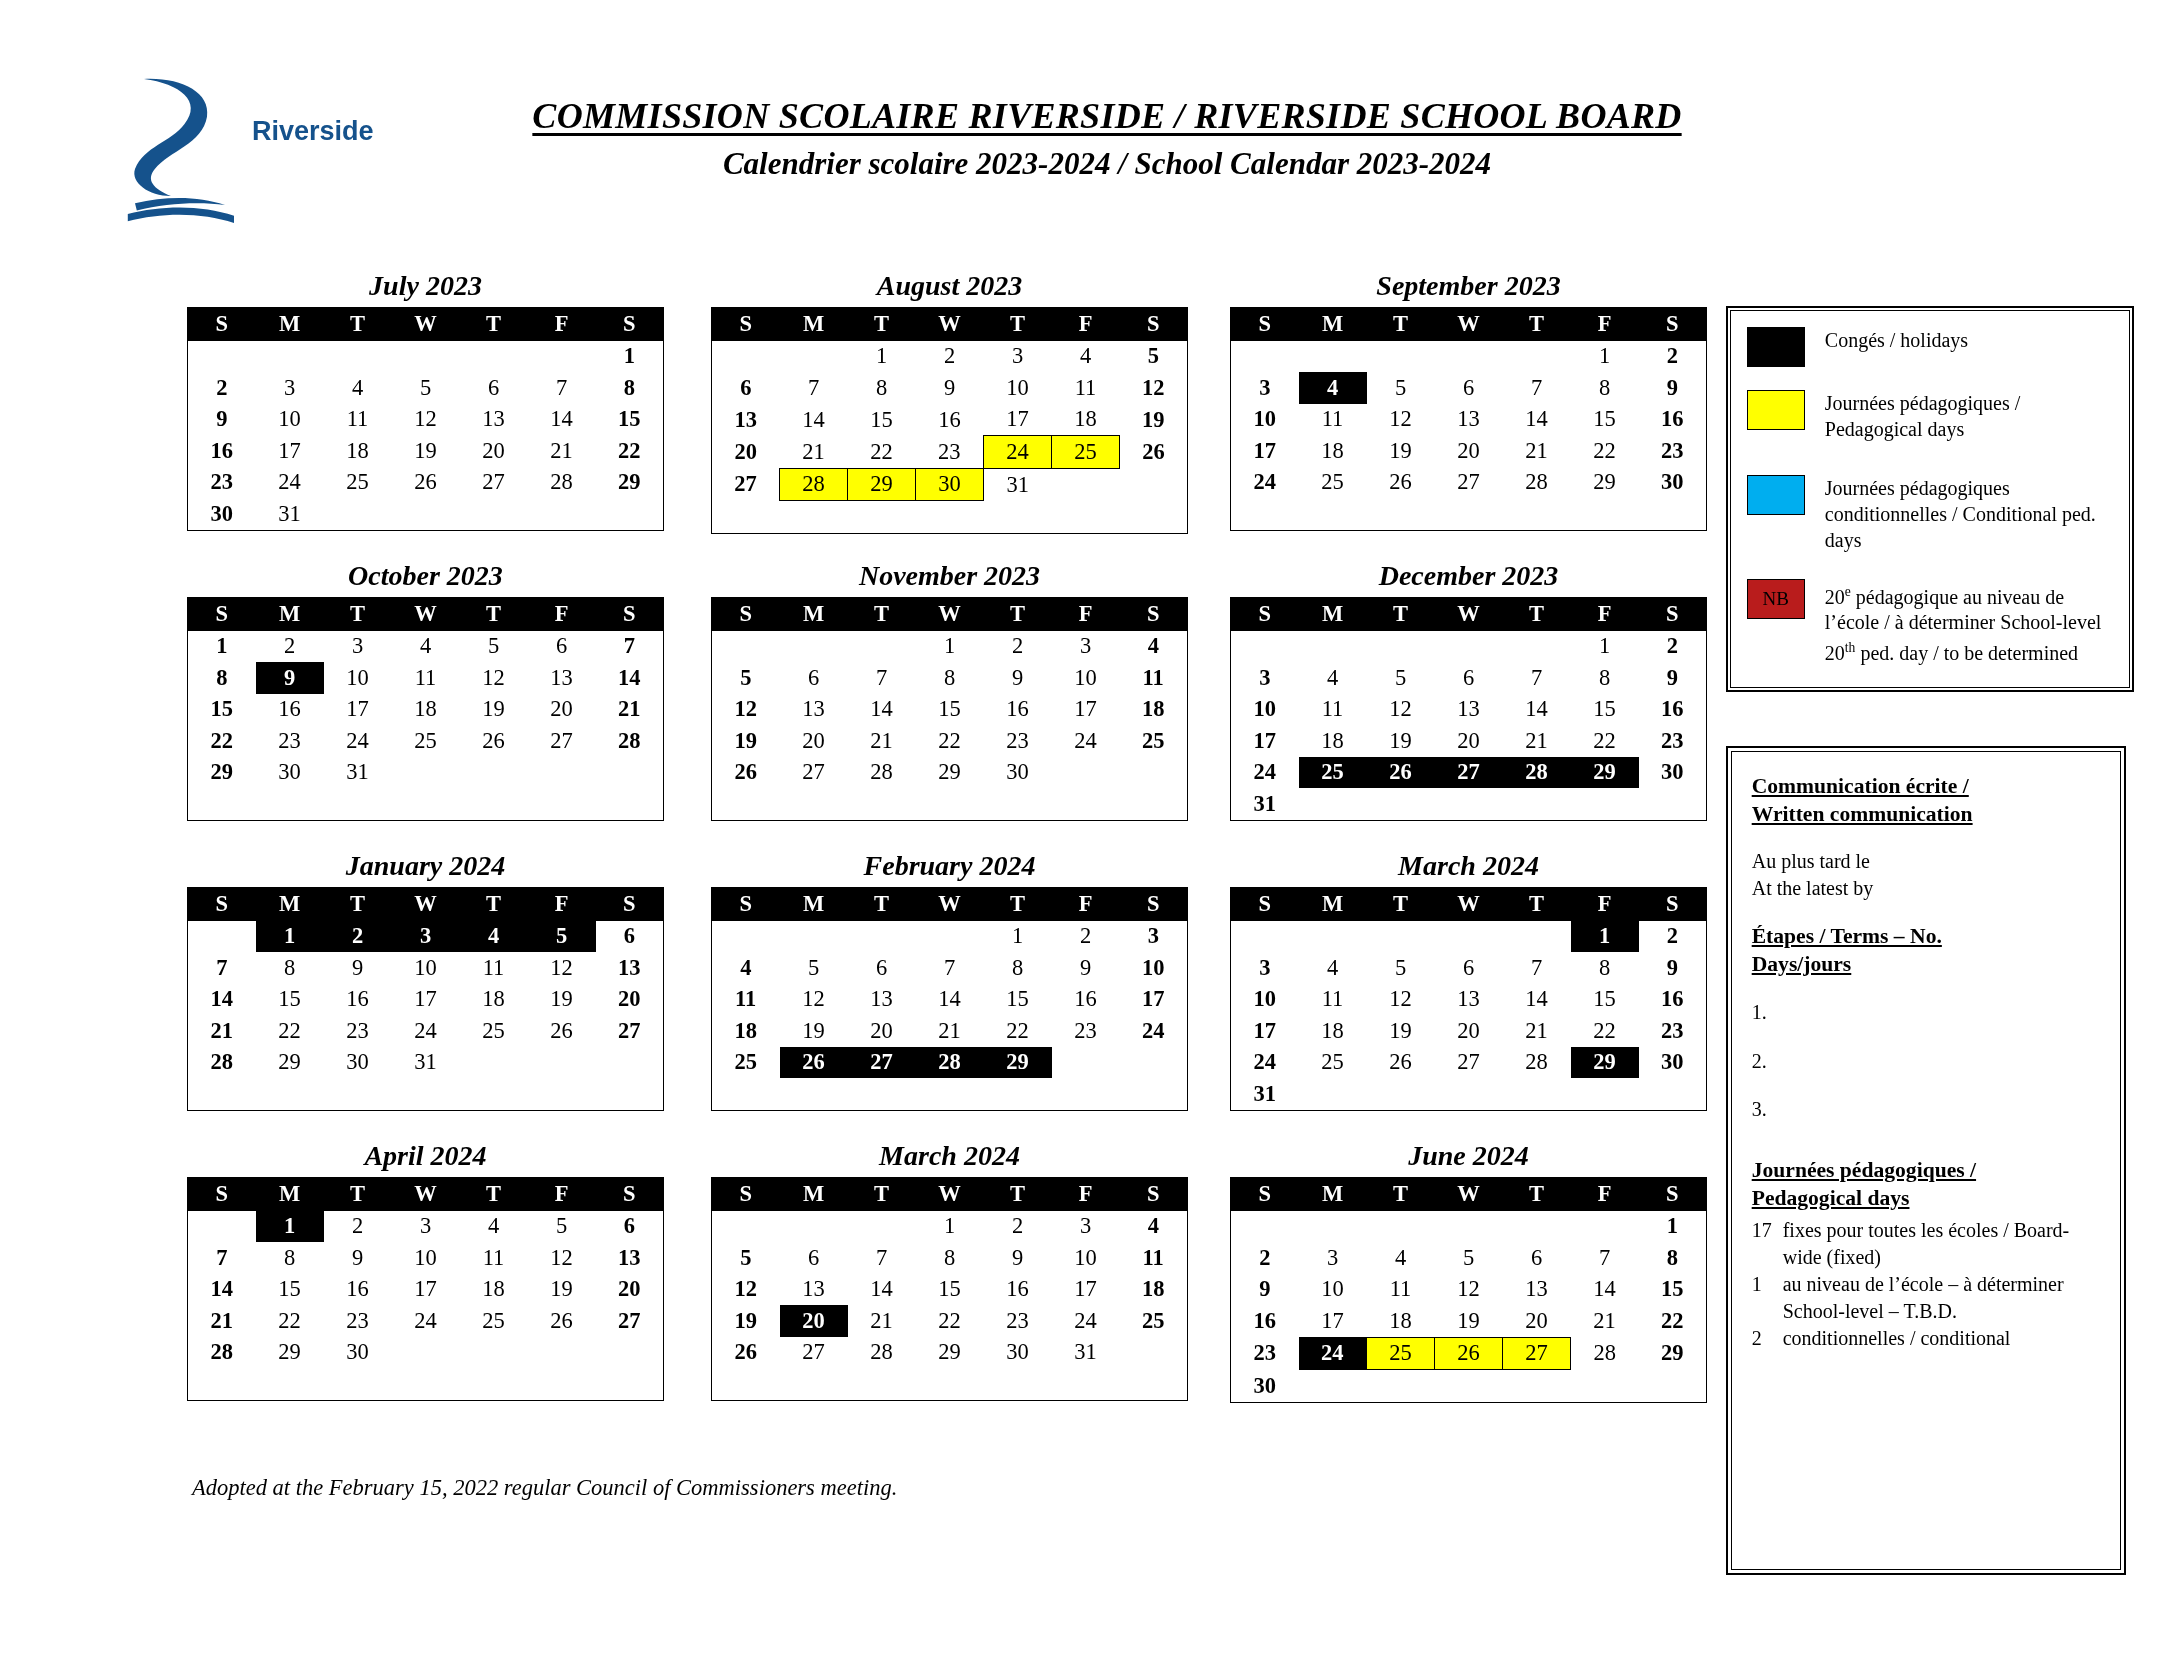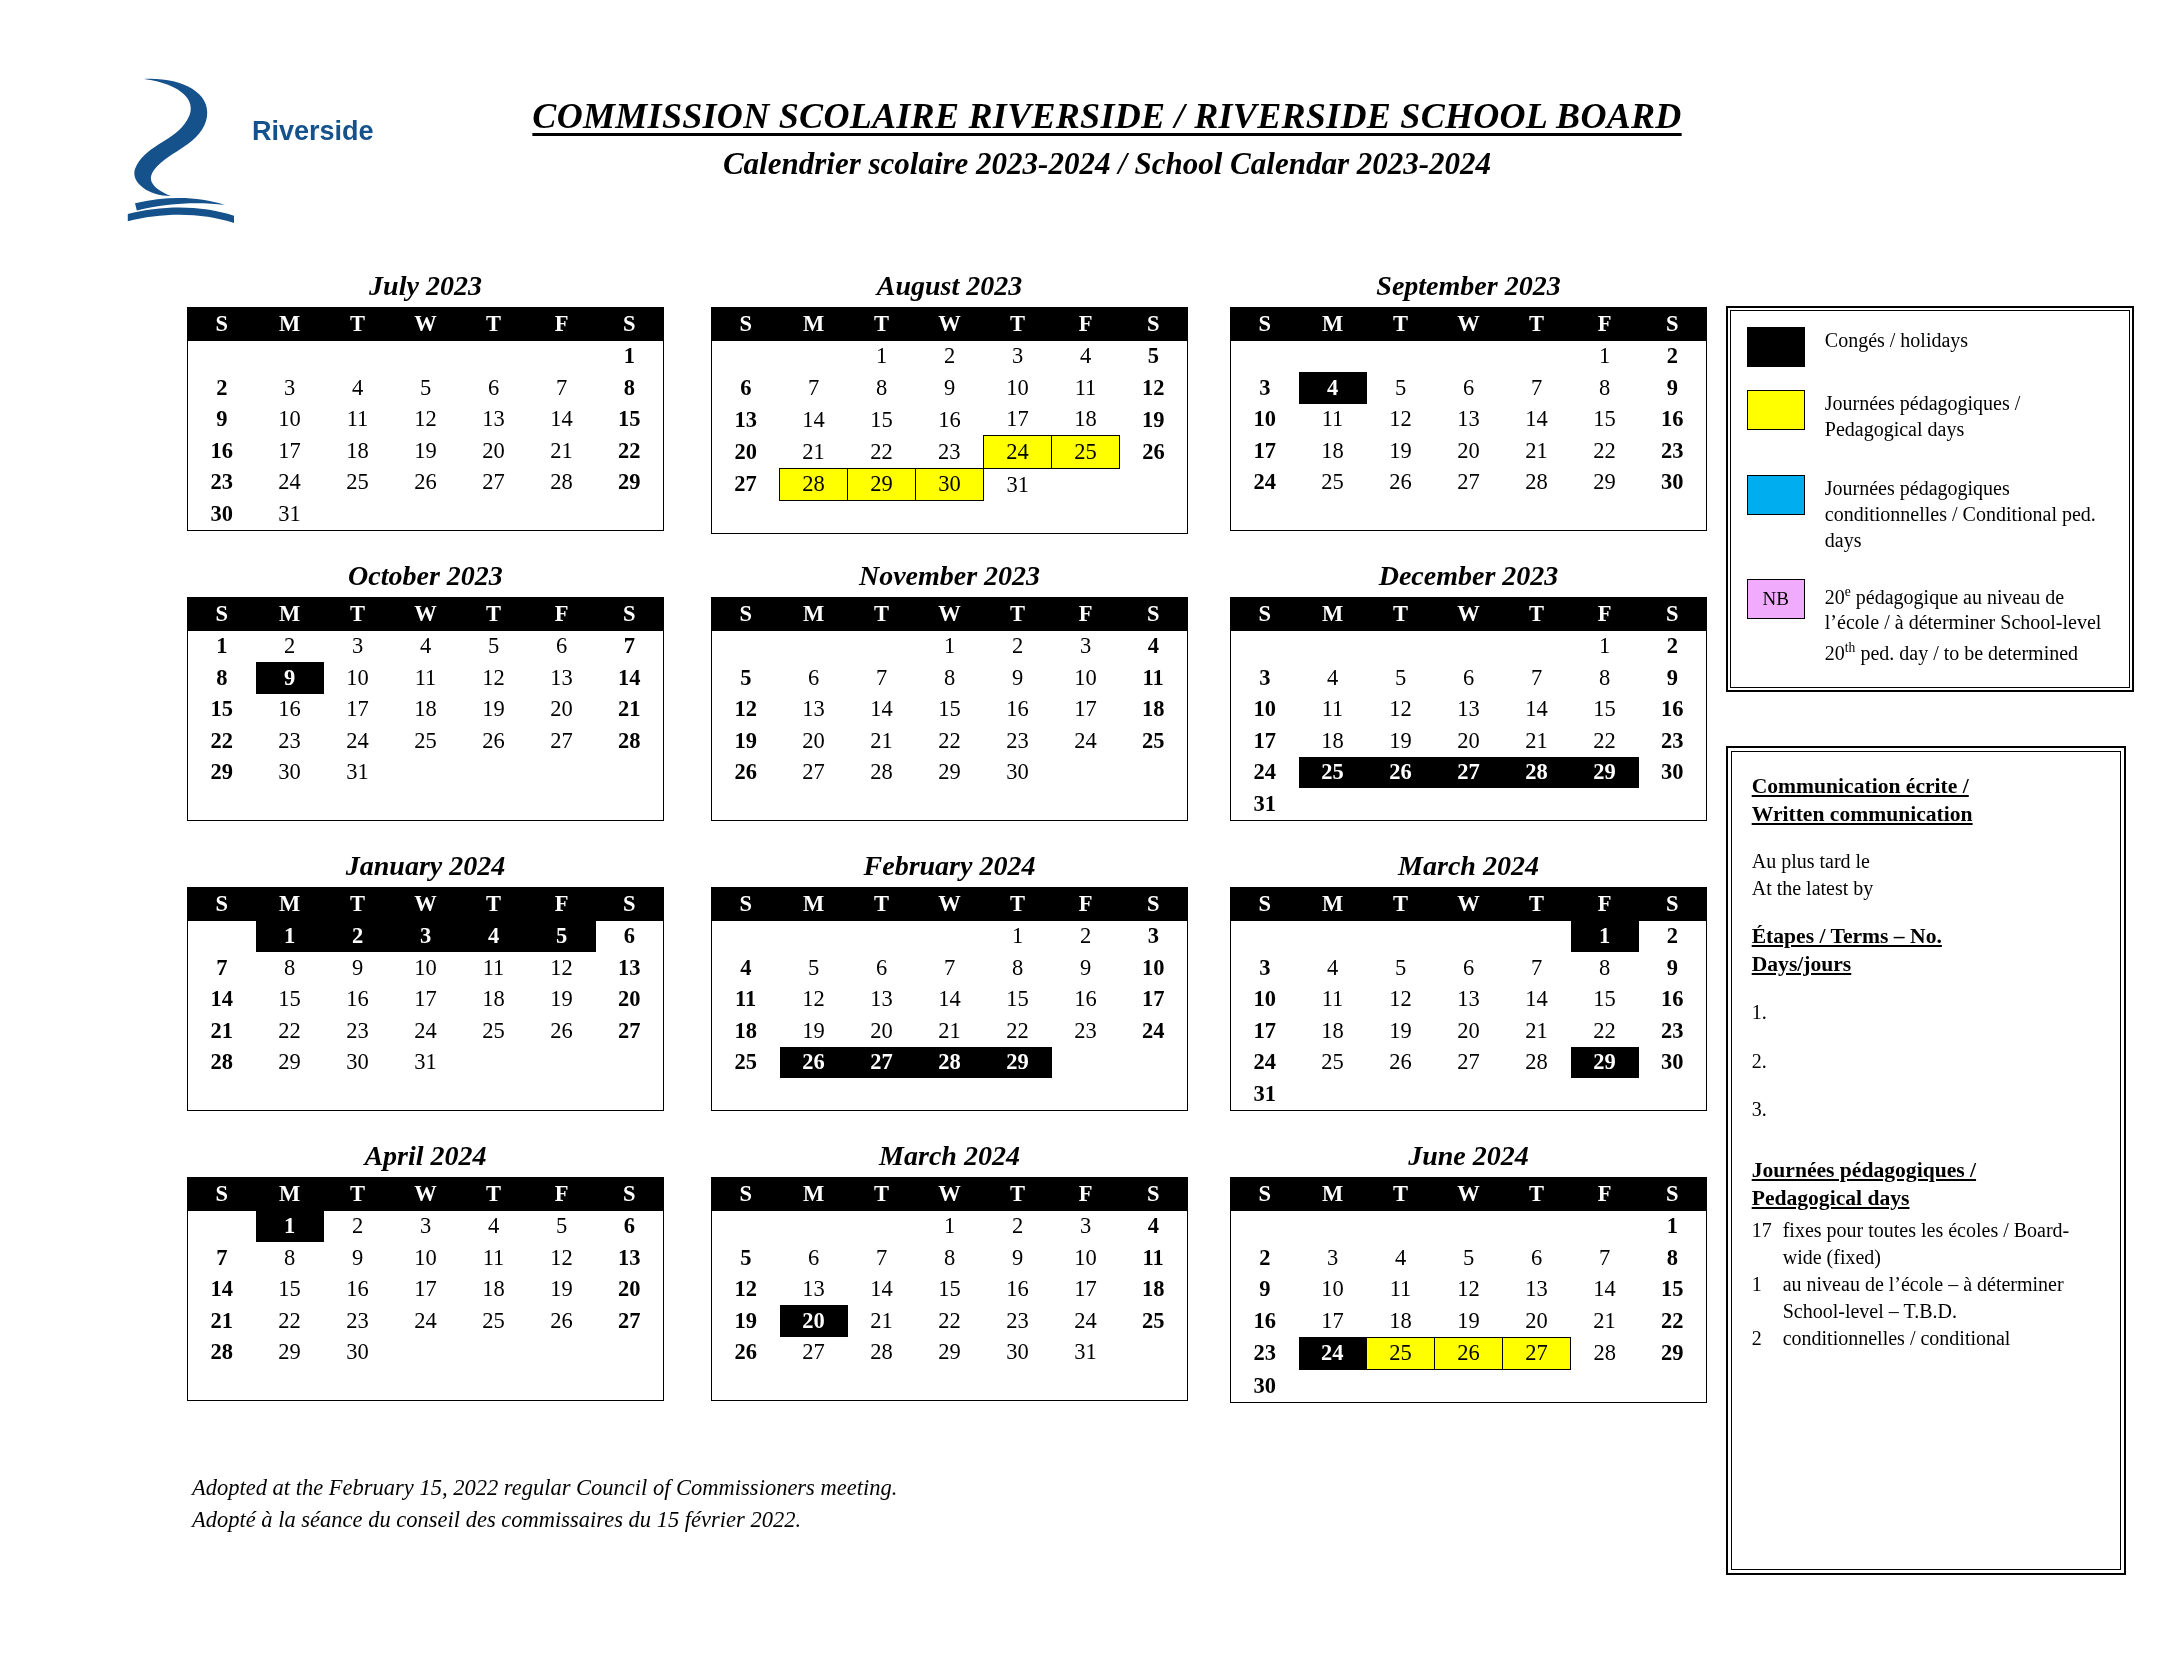--- a/index.html
+++ b/index.html
@@ -151,21 +151,21 @@
     width: 56px;
     height: 38px;
     border: 0.9px solid #000;
     flex: 0 0 auto;
     margin-right: 20px;
   }
   .sw.black { background: #000; }
   .sw.yellow { background: #ffff00; }
   .sw.blue { background: #00aeef; }
   .sw.nb {
-    background: #f0abfc;
+    background: #b91c1c;
     text-align: center;
     font-size: 19px;
     line-height: 38px;
     font-family: "Liberation Serif", serif;
   }
   .legend-text {
     font-size: 20px;
     line-height: 26px;
   }
 
@@ -1178,17 +1178,16 @@
           <li>
             <span class="num">2</span>
             <span class="txt">conditionnelles / conditional</span>
           </li>
         </ul>
     </div>
   </div>
 
   <div class="footer">
     <div>Adopted at the February 15, 2022 regular Council of Commissioners meeting.</div>
-    <div>Adopté à la séance du conseil des commissaires du 15 février 2022.</div>
   </div>
 
 </div>
 
 
 </body></html>

